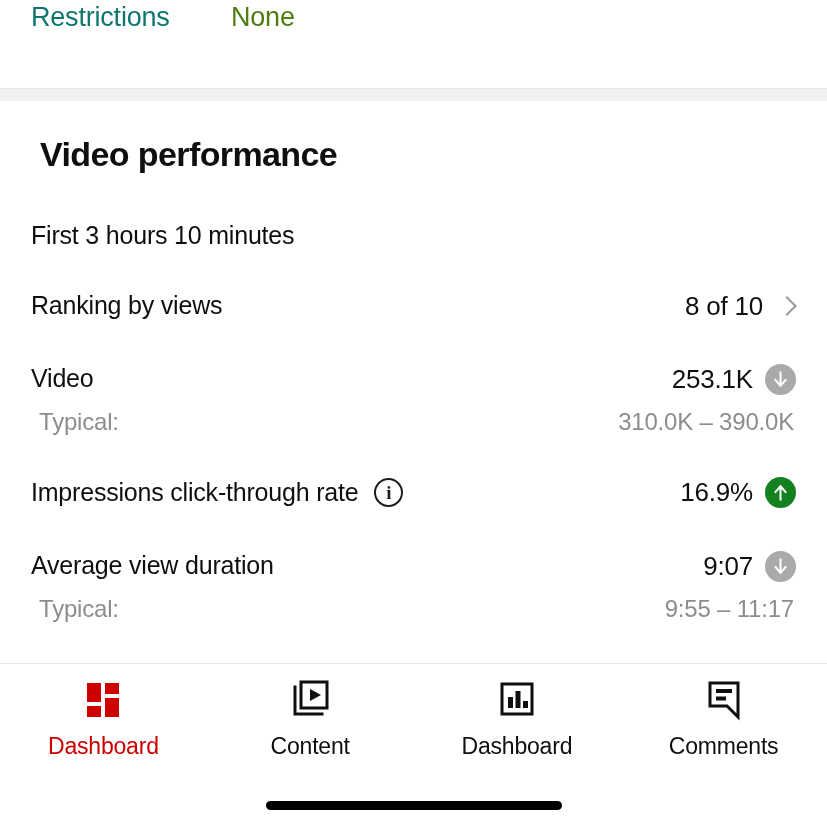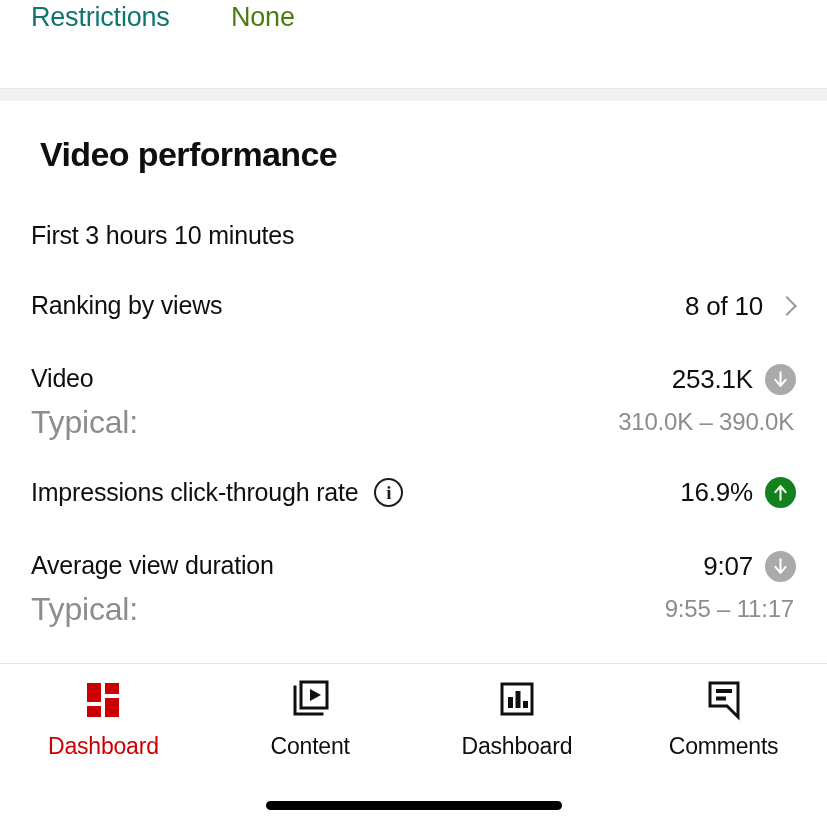--- a/index.html
+++ b/index.html
@@ -127,23 +127,24 @@
 
   .metric-sub {
     position: relative;
     display: flex;
     align-items: center;
     justify-content: space-between;
     margin-top: 5px;
     height: 30px;
   }
   .metric-sub-label {
-    font-size: 32px;
+    font-size: 24px;
     color: #8d8d8d;
     letter-spacing: -0.2px;
+    margin-left: 8px;
   }
   .metric-sub-value {
     font-size: 24px;
     color: #8d8d8d;
     letter-spacing: -0.2px;
     padding-right: 2px;
   }
 
   
   .chevron {

